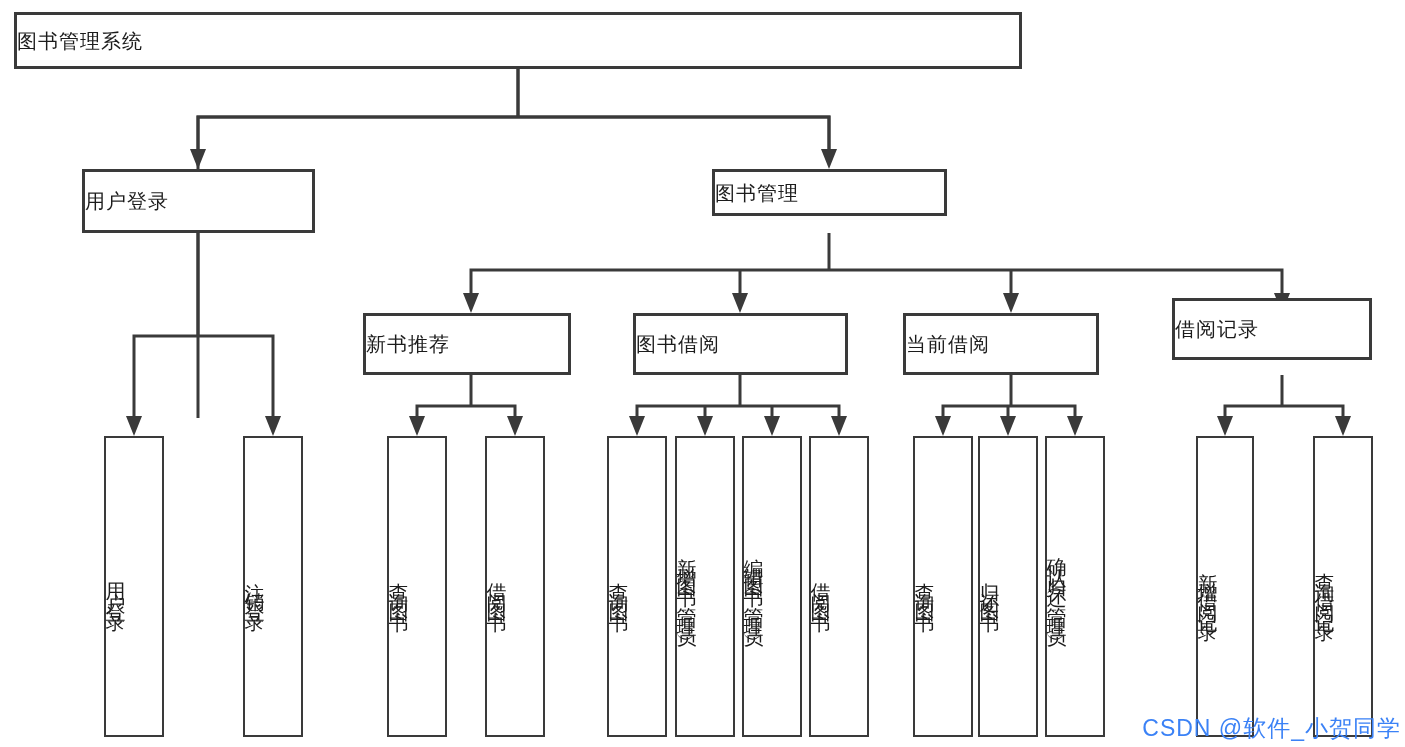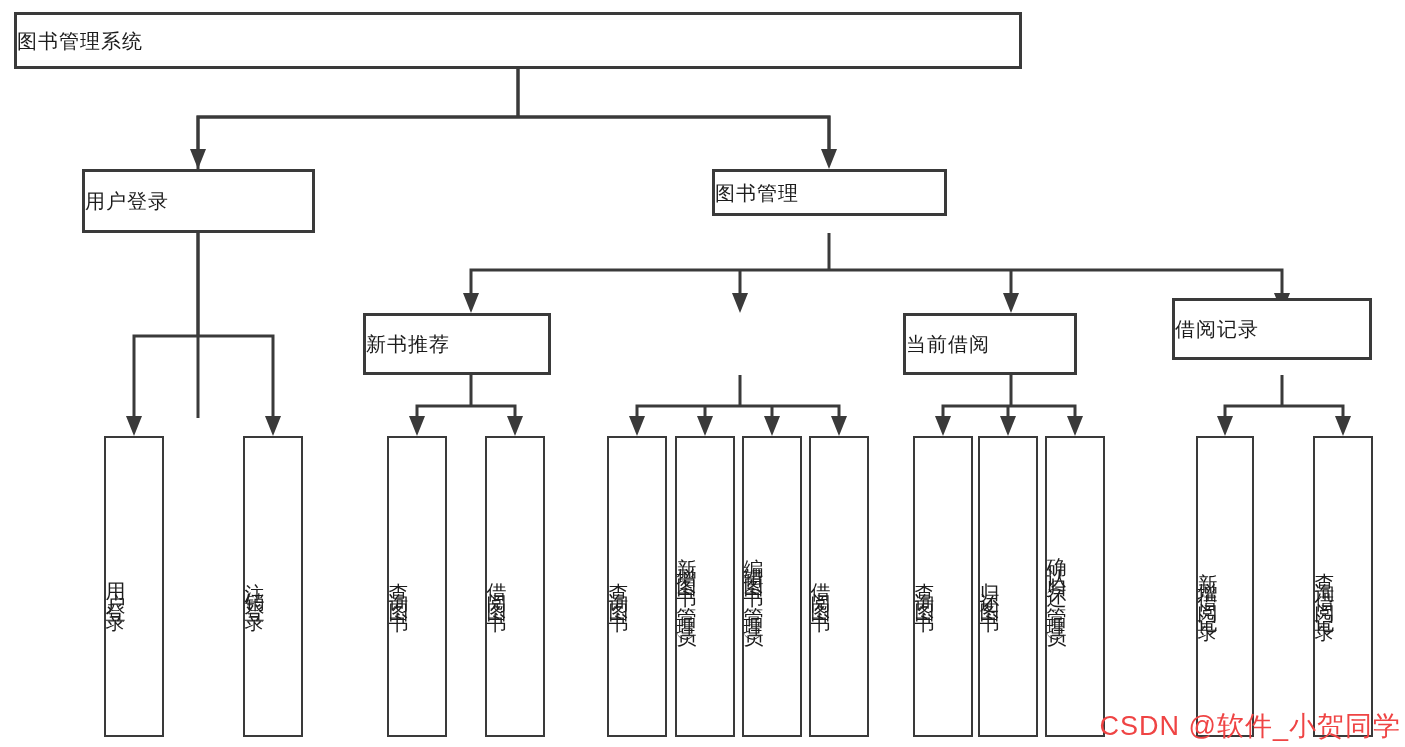--- a/index.html
+++ b/index.html
@@ -45,22 +45,22 @@
     text-orientation: mixed;
     font-size: 20px;
     letter-spacing: 10px;
     line-height: 1;
     color: #1c1c1c;
   }
   .watermark {
     position: absolute;
     right: 4px;
     bottom: 3px;
-    font-size: 27px;
-    color: #ef4444;
+    font-size: 23px;
+    color: #3b82f6;
     letter-spacing: 1px;
     z-index: 5;
     white-space: nowrap;
   }
 </style>
 </head>
 <body>
 
 <div class="stage">
 
@@ -109,24 +109,27 @@
     <span>图书管理系统</span>
   </div>
 
   <div class="node h" style="left:82px;top:169px;width:233px;height:64px">
     <span>用户登录</span>
   </div>
   <div class="node h" style="left:712px;top:169px;width:235px;height:47px">
     <span>图书管理</span>
   </div>
 
-  <div class="node h" style="left:363px;top:313px;width:188px;height:62px">
+  <div class="node h" style="left:363px;top:313px;width:208px;height:62px">
     <span>新书推荐</span>
   </div>
-  <div class="node h" style="left:903px;top:313px;width:174px;height:62px">
+  <div class="node h" style="left:633px;top:313px;width:215px;height:62px">
+    <span>图书借阅</span>
+  </div>
+  <div class="node h" style="left:903px;top:313px;width:196px;height:62px">
     <span>当前借阅</span>
   </div>
   <div class="node h" style="left:1172px;top:298px;width:200px;height:62px">
     <span>借阅记录</span>
   </div>
 
   <div class="node v" style="left:104px;top:436px;width:60px;height:301px">
     <span class="vtext">用户登录</span>
   </div>
   <div class="node v" style="left:243px;top:436px;width:60px;height:301px">

